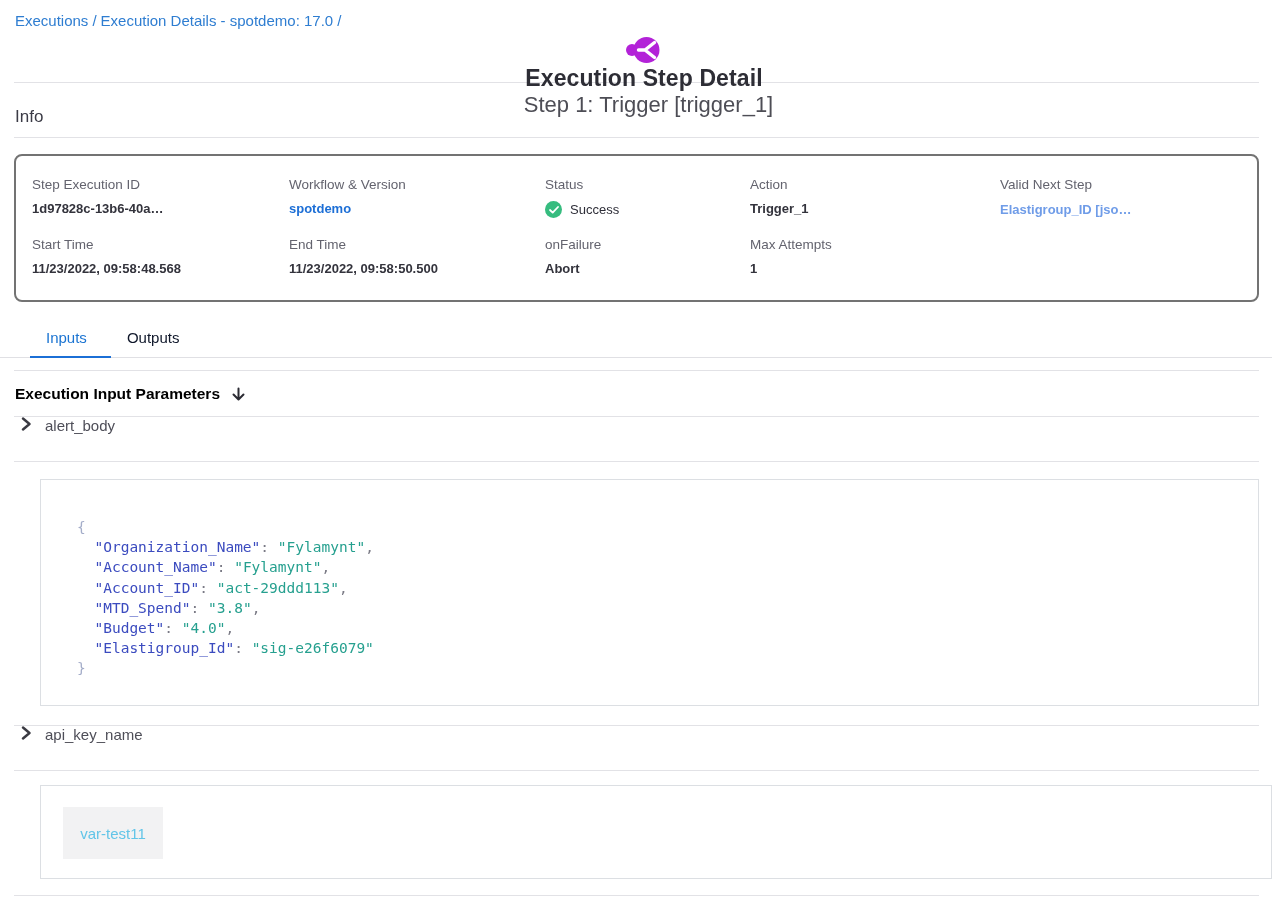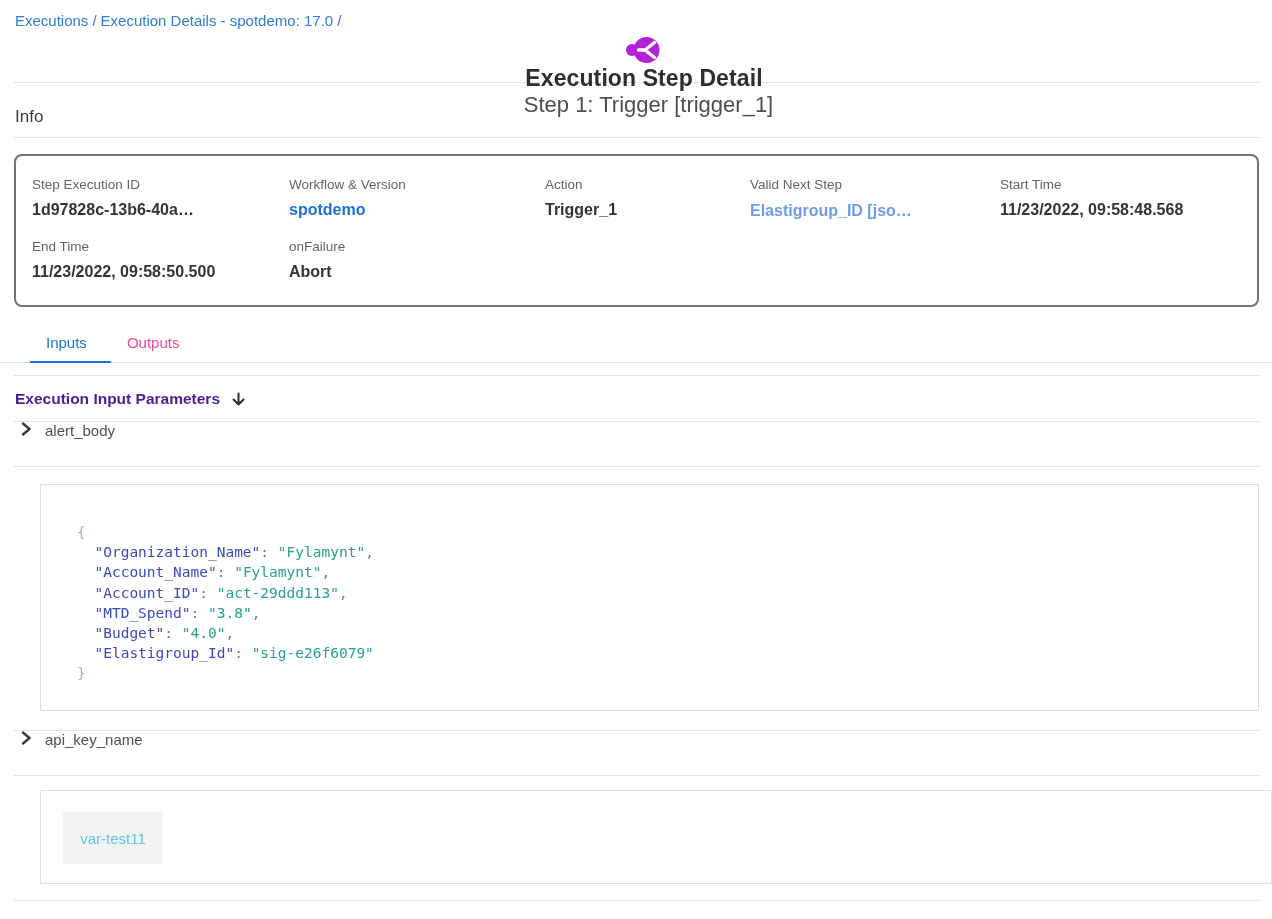--- a/index.html
+++ b/index.html
@@ -33,37 +33,37 @@
   .divider{border:none;border-top:1px solid #e2e2e6;margin:0 13px 0 14px;}
   .divider.after-title{margin-top:13px;}
 
   .info-heading{font-size:17px;color:#3b3b46;padding:24px 0 10px 15px;}
 
   
   .info-card{margin:16px 13px 0 14px;border:2px solid #737373;border-radius:8px;
     padding:21px 16px 24px 16px;display:grid;
     grid-template-columns:257px 256px 205px 250px 1fr;grid-row-gap:19px;}
   .cell-label{font-size:13.5px;color:#63636e;margin-bottom:9px;}
-  .cell-value{font-size:16px;color:#2e2e38;}
+  .cell-value{font-size:13px;color:#2e2e38;}
   .cell-value.bold{font-weight:700;color:#33333c;}
   .cell-value.link{color:var(--strong-link-blue);font-weight:700;cursor:pointer;}
   .cell-value.link-light{color:var(--light-link-blue);font-weight:700;cursor:pointer;margin-top:10px;}
   .status-wrap{display:flex;align-items:center;gap:8px;}
   .status-icon{width:17px;height:17px;border-radius:50%;background:var(--success-green);
     display:inline-flex;align-items:center;justify-content:center;}
 
   
   .tabs{margin-top:20px;padding-left:30px;display:flex;border-bottom:1px solid #e0e0e4;}
-  .tab{font-size:15px;padding:7px 20px 10px 16px;color:#ec4899;cursor:pointer;}
+  .tab{font-size:15px;padding:7px 20px 10px 16px;color:#0f172a;cursor:pointer;}
   .tab.active{color:#1b74d2;border-bottom:2px solid #1b6fd6;margin-bottom:-1px;padding-left:16px;padding-right:24px;}
   .tab-spacer{height:12px;}
 
   
   .section-heading-row{height:45px;display:flex;align-items:center;padding-left:15px;gap:10px;}
-  .section-heading{font-size:15.5px;font-weight:700;color:#4c1d95;}
+  .section-heading{font-size:15.5px;font-weight:700;color:#000000;}
   .download-icon{display:inline-flex;cursor:pointer;margin-top:2px;}
 
   
   .param-row{height:44px;display:flex;align-items:flex-start;padding-left:20px;cursor:pointer;}
   .chevron-icon{display:inline-flex;width:13px;}
   .param-name{font-size:15px;color:#4e4e58;margin-left:12px;}
 
   
   .json-panel{margin:17px 13px 0 40px;height:227px;border:1px solid #dcdfe3;
     padding:37px 0 0 36px;overflow:hidden;}
@@ -112,38 +112,53 @@
   <div class="info-card">
     <div>
       <div class="cell-label">Step Execution ID</div>
       <div class="cell-value bold">1d97828c-13b6-40a…</div>
     </div>
     <div>
       <div class="cell-label">Workflow &amp; Version</div>
       <div class="cell-value link">spotdemo</div>
     </div>
     <div>
+      <div class="cell-label">Status</div>
+      <div class="cell-value status-wrap">
+        <span class="status-icon">
+          <svg width="10" height="8" viewBox="0 0 10 8">
+              <path d="M1 4 L3.7 6.6 L9 1" stroke="#fff" stroke-width="1.8" fill="none" stroke-linecap="round" stroke-linejoin="round"></path>
+            </svg>
+        </span>
+        <span>Success</span>
+      </div>
+    </div>
+    <div>
       <div class="cell-label">Action</div>
       <div class="cell-value bold">Trigger_1</div>
     </div>
     <div>
       <div class="cell-label">Valid Next Step</div>
       <div class="cell-value link-light">Elastigroup_ID [jso…</div>
     </div>
     <div>
       <div class="cell-label">Start Time</div>
       <div class="cell-value bold">11/23/2022, 09:58:48.568</div>
     </div>
     <div>
       <div class="cell-label">End Time</div>
       <div class="cell-value bold">11/23/2022, 09:58:50.500</div>
     </div>
     <div>
       <div class="cell-label">onFailure</div>
       <div class="cell-value bold">Abort</div>
+    </div>
+    <div>
+      <div class="cell-label">Max Attempts</div>
+      <div class="cell-value bold">1</div>
     </div>
     <div></div>
   </div>
 
   <div class="tabs">
     <div class="tab active">Inputs</div>
     <div class="tab">Outputs</div>
   </div>
 
   <div class="tab-spacer"></div>

